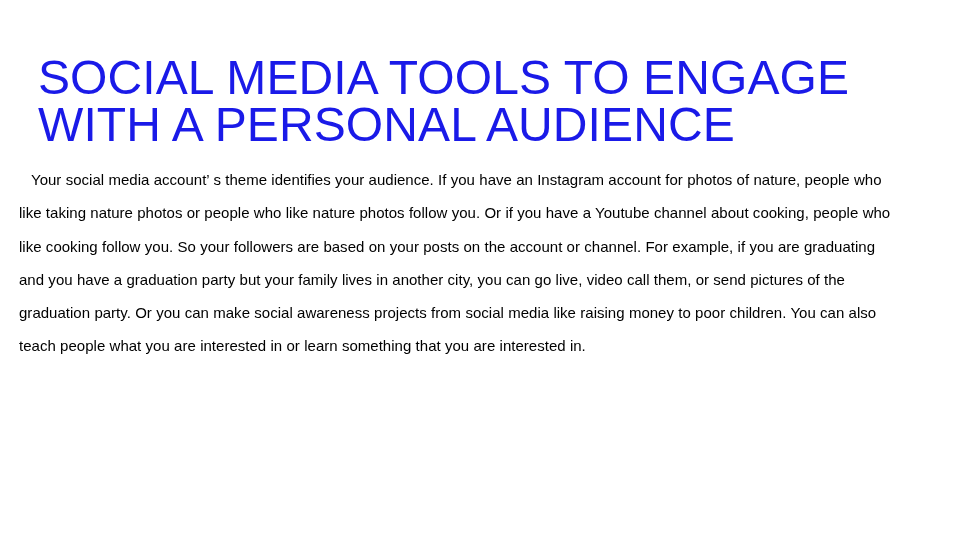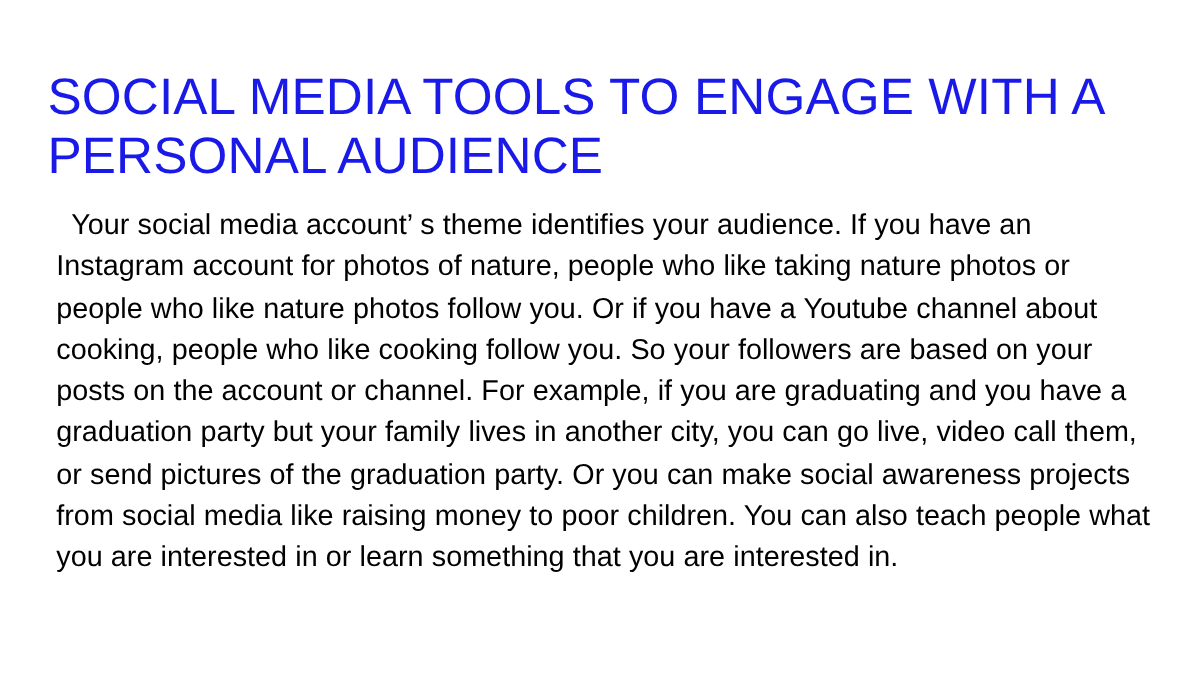--- a/index.html
+++ b/index.html
@@ -23,36 +23,36 @@
     box-sizing: border-box;
   }
 
   .slide-title {
     position: absolute;
     left: 38px;
     top: 54px;
     width: 872px;
     margin: 0;
     font-family: "Liberation Sans", sans-serif;
-    font-size: 41px;
+    font-size: 48px;
     font-weight: 400;
     line-height: 47px;
     letter-spacing: 0.1px;
     color: #1a1ae8;
     white-space: pre-wrap;
   }
 
   .slide-body {
     position: absolute;
-    left: 45px;
+    left: 19px;
     top: 163px;
     width: 878px;
     margin: 0;
     font-family: "Liberation Sans", sans-serif;
-    font-size: 23px;
+    font-size: 15px;
     font-weight: 400;
     line-height: 33.3px;
     letter-spacing: 0.02px;
     color: #000000;
     text-indent: 12px;
     text-align: left;
     word-spacing: 0.1px;
   }
 </style>
 </head>

